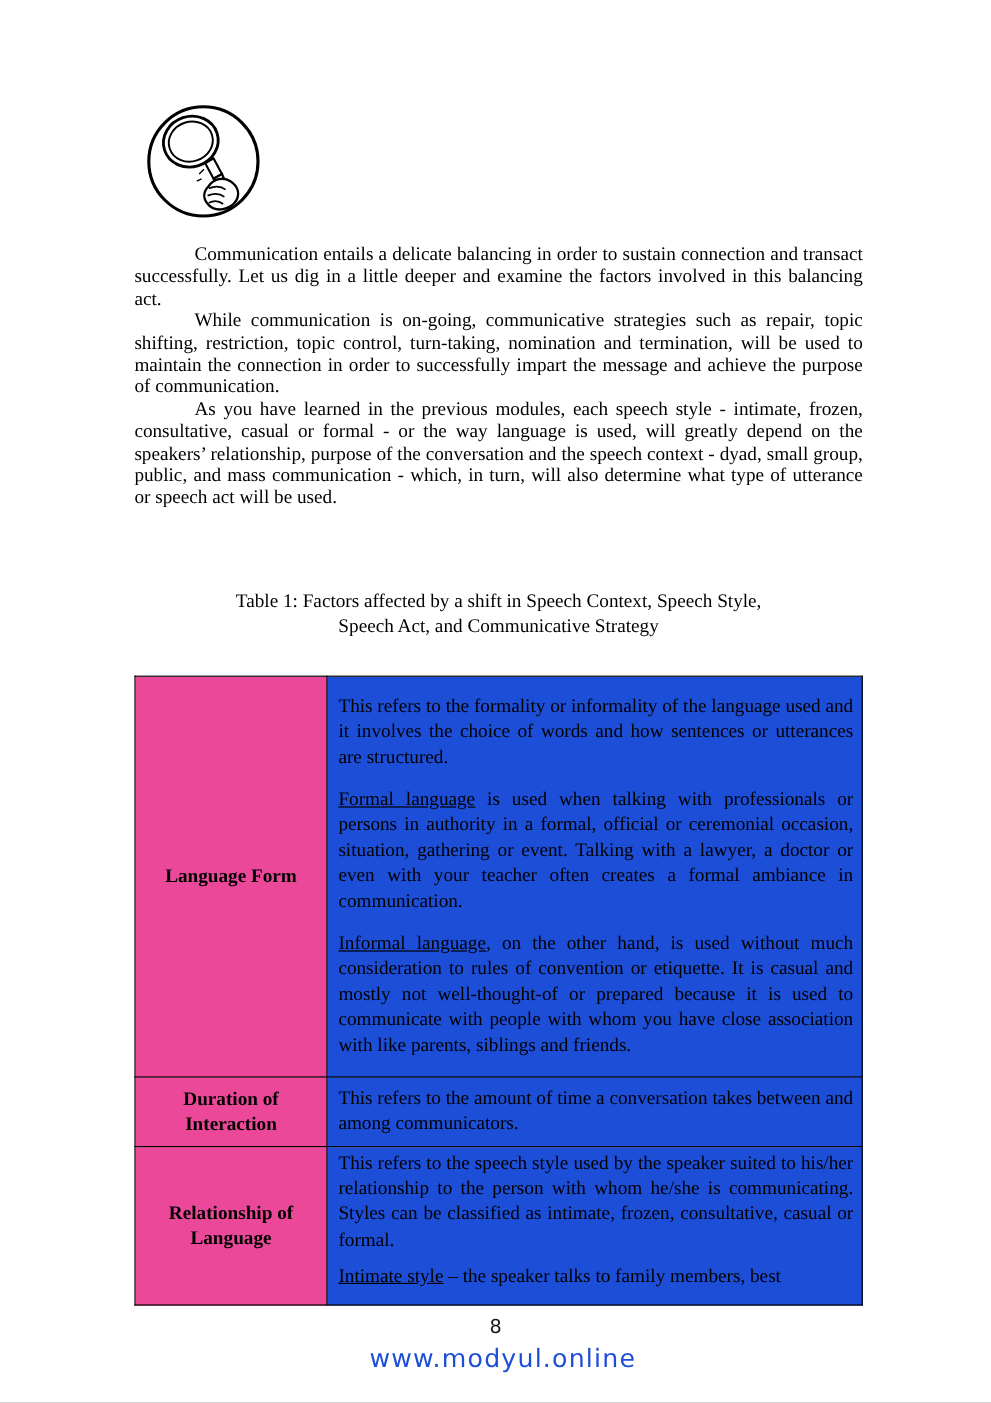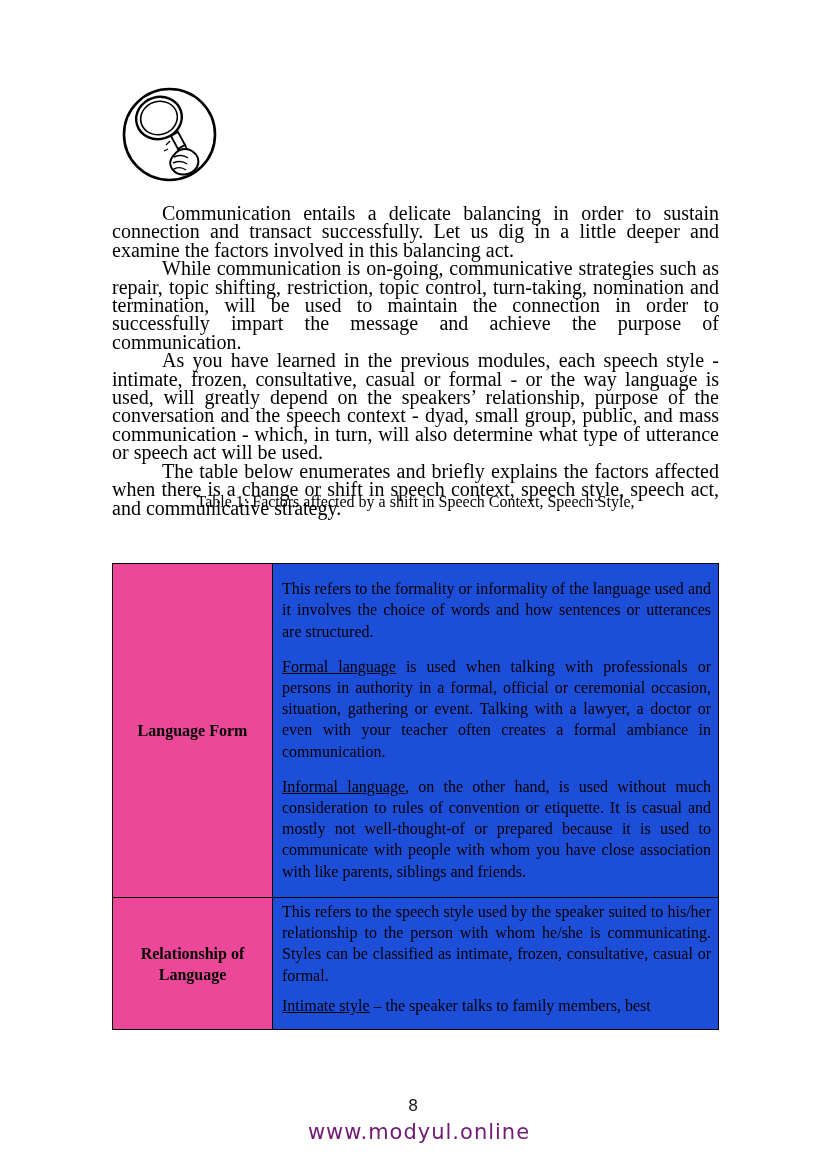--- a/index.html
+++ b/index.html
@@ -34,21 +34,21 @@
     letter-spacing: 0.5px;
     color: #000;
   }
 
   
   .intro {
     position: absolute;
     top: 204px;
     left: 112px;
     width: 607px;
-    font-size: 20px;
+    font-size: 16px;
     line-height: 18.4px;
     text-align: justify;
     color: #000;
   }
   .intro p { text-indent: 50px; }
 
   
   .table-title {
     position: absolute;
     top: 491px;
@@ -110,21 +110,21 @@
     color: #1a1a1a;
   }
   .watermark {
     position: absolute;
     top: 1120px;
     left: 12px; right: 0;
     text-align: center;
     font-family: "DejaVu Sans", sans-serif;
     font-size: 21px;
     letter-spacing: 1px;
-    color: #701a75;
+    color: #1d4ed8;
   }
 
   .icon-wrap svg { display: block; }
 </style>
 </head>
 <body>
 
 <div class="page">
 
   <div class="header-row">
@@ -144,35 +144,41 @@
         <path d="M52 82 C56 80, 60 80, 64 83" stroke="#000" stroke-width="1.4" fill="none"></path>
         <path d="M44 58 L48 54 M42 64 L46 62" stroke="#000" stroke-width="1.2"></path>
       </svg>
     </div>
   </div>
 
   <div class="intro">
     <p>Communication entails a delicate balancing in order to sustain connection and transact successfully. Let us dig in a little deeper and examine the factors involved in this balancing act.</p>
     <p>While communication is on-going, communicative strategies such as repair, topic shifting, restriction, topic control, turn-taking, nomination and termination, will be used to maintain the connection in order to successfully impart the message and achieve the purpose of communication.</p>
     <p>As you have learned in the previous modules, each speech style - intimate, frozen, consultative, casual or formal - or the way language is used, will greatly depend on the speakers’ relationship, purpose of the conversation and the speech context - dyad, small group, public, and mass communication - which, in turn, will also determine what type of utterance or speech act will be used.</p>
-    <p>The table below enumerates and briefly explains the factors affected when there is a change or shift in speech context, speech style, speech act, and communicative strategy.</p>
   </div>
 
   <div class="table-title">
     <div>Table 1: Factors affected by a shift in Speech Context, Speech Style,</div>
+    <div>Speech Act, and Communicative Strategy</div>
   </div>
 
   <table class="factors">
     <tbody>
       <tr class="row-1">
         <td class="rowhead">Language Form</td>
         <td class="rowbody">
             <p><span>This refers to the formality or informality of the language used and it involves the choice of words and how sentences or utterances are structured.</span></p>
             <p><span class="u">Formal language</span><span> is used when talking with professionals or persons in authority in a formal, official or ceremonial occasion, situation, gathering or event. Talking with a lawyer, a doctor or even with your teacher often creates a formal ambiance in communication.</span></p>
             <p><span class="u">Informal language</span><span>, on the other hand, is used without much consideration to rules of convention or etiquette. It is casual and mostly not well-thought-of or prepared because it is used to communicate with people with whom you have close association with like parents, siblings and friends.</span></p>
+          </td>
+      </tr>
+      <tr class="row-2">
+        <td class="rowhead">Duration of Interaction</td>
+        <td class="rowbody">
+            <p><span>This refers to the amount of time a conversation takes between and among communicators.</span></p>
           </td>
       </tr>
       <tr class="row-3">
         <td class="rowhead">Relationship of Language</td>
         <td class="rowbody">
             <p><span>This refers to the speech style used by the speaker suited to his/her relationship to the person with whom he/she is communicating. Styles can be classified as intimate, frozen, consultative, casual or formal.</span></p>
             <p><span class="u">Intimate style</span><span> – the speaker talks to family members, best</span></p>
           </td>
       </tr>
     </tbody>

